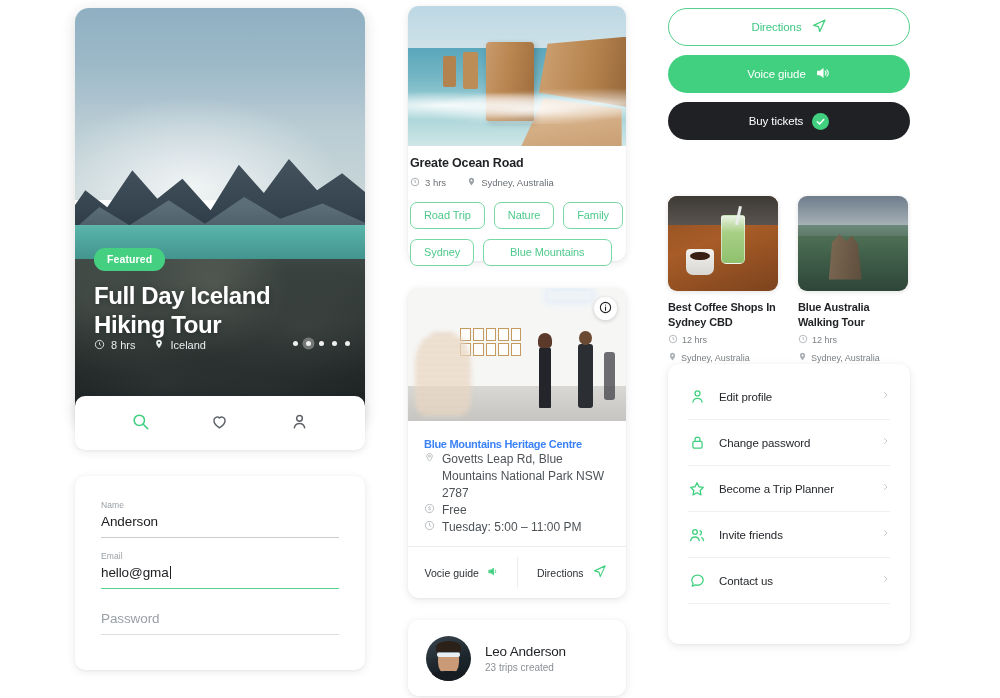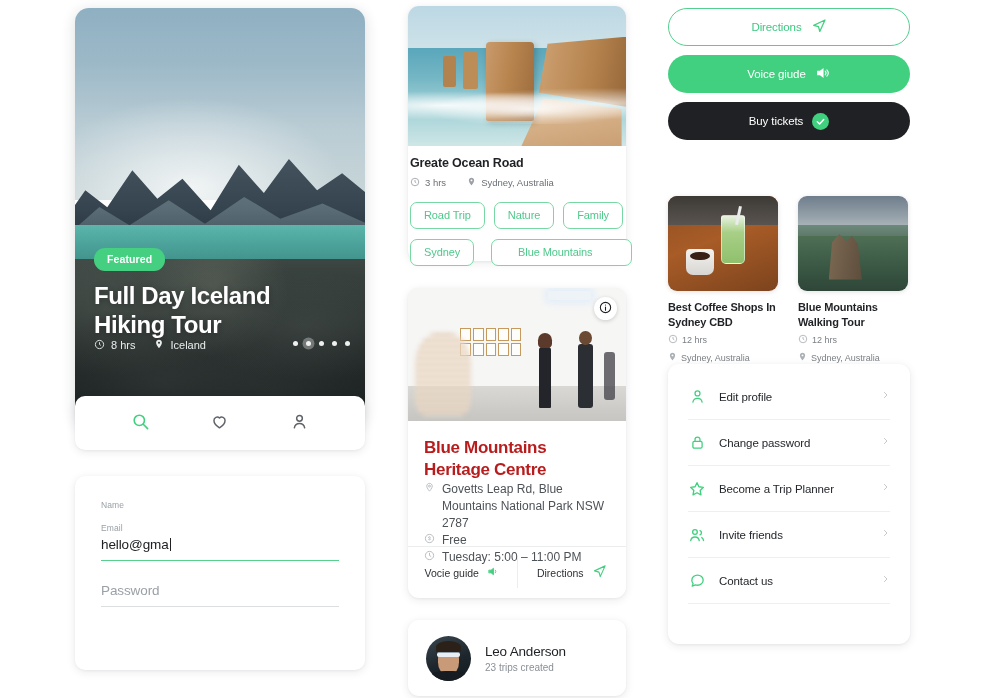--- a/index.html
+++ b/index.html
@@ -160,21 +160,21 @@
   .meta-row { display:flex; align-items:center; gap:5px; color:#6b7075; font-size:9.5px; margin-top:6px; }
   .meta-row .gap { width:11px; }
 
   .tags { position:absolute; left:0; top:196px; width:100%; padding:0 2px; }
   .tag-line { display:flex; gap:9px; margin-bottom:10px; }
   .tag {
     border:1px solid #77d8a3; color:#4ec98b; background:#fff;
     font-size:11px; border-radius:7px; padding:6px 13px 7px;
     white-space:nowrap; letter-spacing:-.1px;
   }
-  .tag.wide { padding-left:26px; padding-right:38px;margin-left:8px; }
+  .tag.wide { padding-left:26px; padding-right:26px; }
 
   #heritage-card { left:408px; top:288px; width:218px; height:310px; border-radius:11px; }
   .her-photo {
     position:absolute; left:0; top:0; width:100%; height:133px;
     border-radius:11px 11px 0 0; overflow:hidden;
     background: linear-gradient(180deg,#f2f2f1 0%,#ebeae8 62%,#d6d5d2 100%);
   }
   .her-wall { position:absolute; left:0; top:0; width:100%; height:74%; background:#f6f6f5; }
   .her-floor { position:absolute; left:0; bottom:0; width:100%; height:26%; background:linear-gradient(180deg,#d9d8d4,#c6c5c1); }
   .her-frames { position:absolute; left:24%; top:30%; display:grid; grid-template-columns:repeat(5,1fr); gap:2px; width:28%; }
@@ -192,21 +192,21 @@
   .her-p2:before{content:"";position:absolute;left:8%;top:-20%;width:84%;height:22%;background:#6b4a33;border-radius:50%;}
   .her-p3 { position:absolute; left:90%; top:48%; width:5%; height:36%; background:#4a4a50; border-radius:3px; opacity:.8; }
   .her-light { position:absolute; left:64%; top:2%; width:20%; height:7%; background:#eef3f8; border-radius:2px; box-shadow:0 0 7px 3px rgba(220,235,250,.8); }
   .info-badge {
     position:absolute; right:9px; top:9px; width:23px; height:23px;
     border-radius:50%; background:#ffffff;
     display:flex; align-items:center; justify-content:center;
     box-shadow:0 1px 4px rgba(0,0,0,.18);
   }
   .her-body { position:absolute; left:0; top:133px; width:100%; padding:16px 16px 0; }
-  .her-title { font-size:17px; font-weight:700; color:#b91c1c; line-height:1.28; letter-spacing:-.3px; }
+  .her-title { font-size:11px; font-weight:700; color:#3b82f6; line-height:1.28; letter-spacing:-.3px; }
   .her-line { display:flex; gap:7px; color:#4d5257; font-size:12px; line-height:1.42; }
   .her-line .txt { flex:1; }
   .her-actions {
     position:absolute; left:0; bottom:0; width:100%; height:52px;
     border-top:1px solid #eceded; display:flex;
   }
   .her-act {
     flex:1; display:flex; align-items:center; justify-content:center; gap:8px;
     font-size:10.5px; color:#2d3135; cursor:pointer;
   }
@@ -339,20 +339,21 @@
           </svg>
         </span>
       </div>
     </div>
   </div>
 
   <div class="card" id="form-card">
     <div class="form-inner">
       <div class="field">
         <div class="field-label">Name</div>
+        <div class="field-value">Anderson</div>
       </div>
       <div class="field">
         <div class="field-label">Email</div>
         <div class="field-value focused"><span>hello@gma</span><span class="caret"></span></div>
       </div>
       <div class="field" style="margin-top:22px">
         <div class="field-value placeholder">Password</div>
       </div>
     </div>
   </div>
@@ -560,21 +561,21 @@
     </div>
   </div>
 
   <div class="thumb-card" id="thumb-blue">
     <div class="thumb-img">
       <div class="blu-sky"></div>
       <div class="blu-far"></div>
       <div class="blu-valley"></div>
       <div class="blu-rock"></div>
     </div>
-    <div class="thumb-title">Blue Mountains Walking Tour</div>
+    <div class="thumb-title">Blue Australia Walking Tour</div>
     <div class="thumb-meta">
       <span>
         <svg width="10" height="10" viewBox="0 0 24 24" fill="none" stroke="#aab0b5" stroke-width="2">
           <circle cx="12" cy="12" r="9"></circle>
             <path d="M12 7v5l3 2"></path>
         </svg>
       </span>
       <span>12 hrs</span>
     </div>
     <div class="thumb-meta">

